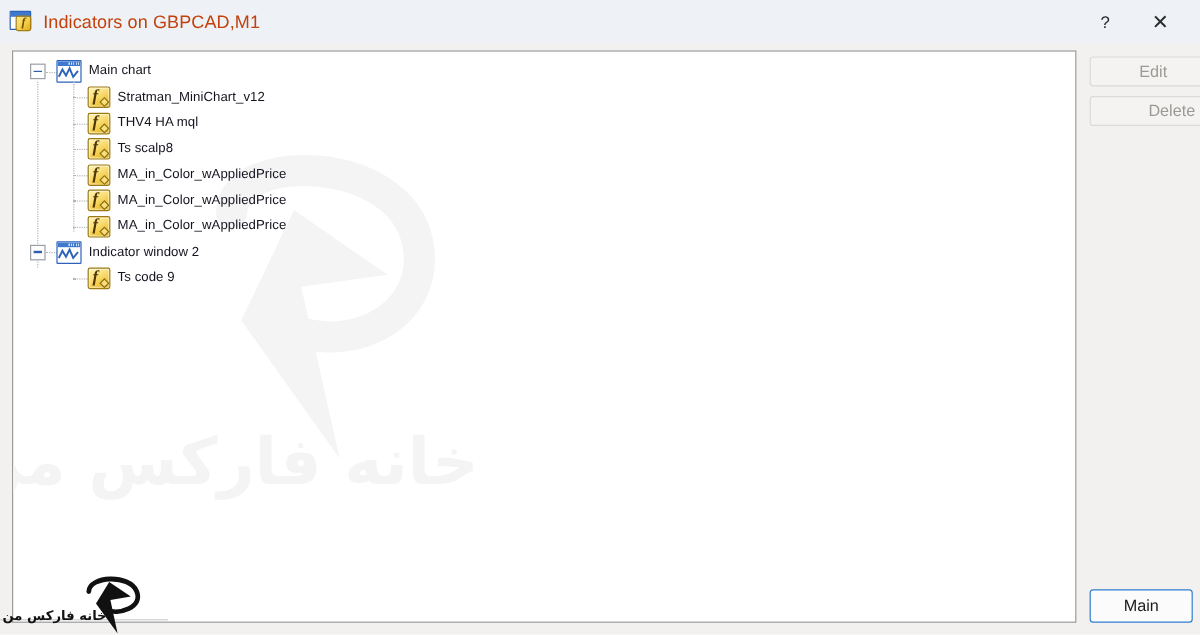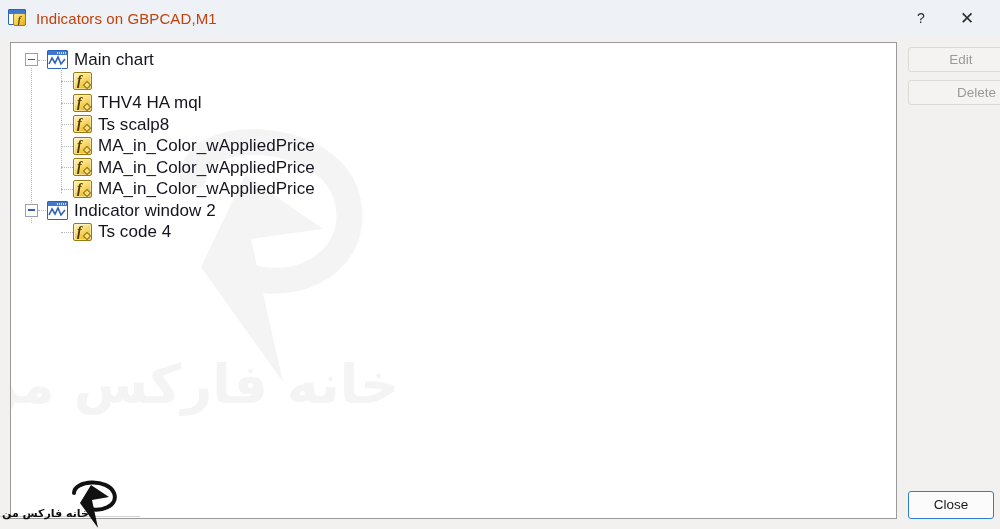--- a/index.html
+++ b/index.html
@@ -143,21 +143,21 @@
   
   .tree-root { position: relative; }
   .row {
     position: relative;
     height: 21.5px;
     display: flex;
     align-items: center;
     white-space: nowrap;
   }
   .row-label {
-    font-size: 17px;
+    font-size: 11px;
     color: #1b1b29;
     line-height: 1;
     letter-spacing: .05px;
   }
   .group > .row .row-label { color: #14141f; }
 
   
   .expander {
     position: absolute;
     left: 14px;
@@ -366,20 +366,21 @@
             </div>
 
             <div class="child-guide-v" style="top:19px;height:125px;"></div>
 
             <div class="row leaf">
               <div class="child-guide-h" style="top:10.5px;"></div>
               <div class="icon-fx">
                   <span class="fx">f</span>
                   <span class="dot"></span>
                 </div>
+              <span class="row-label">Stratman_MiniChart_v12</span>
             </div>
 
             <div class="row leaf">
               <div class="child-guide-h" style="top:10.5px;"></div>
               <div class="icon-fx">
                   <span class="fx">f</span>
                   <span class="dot"></span>
                 </div>
               <span class="row-label">THV4 HA  mql</span>
             </div>
@@ -435,32 +436,32 @@
             </div>
 
             <div class="child-guide-v" style="top:19px;height:3px;"></div>
 
             <div class="row leaf">
               <div class="child-guide-h" style="top:10.5px;"></div>
               <div class="icon-fx">
                   <span class="fx">f</span>
                   <span class="dot"></span>
                 </div>
-              <span class="row-label">Ts code 4</span>
+              <span class="row-label">Ts code 9</span>
             </div>
           </div>
 
         </div>
       </div>
     </div>
 
     <div class="side-col">
       <div class="btn disabled" id="edit-btn">Edit</div>
       <div class="btn disabled" id="delete-btn">Delete</div>
-      <div class="btn primary">Close</div>
+      <div class="btn primary">Main</div>
     </div>
 
   </div>
 </div>
 
 <div class="brand">
   <div class="rule"></div>
   <div class="brand-text">خانه فارکس من</div>
   <svg width="62" height="52" viewBox="0 0 62 52">
     <path d="M12 16 C 12 3, 46 1, 52 16 C 57 29, 38 36, 25 31" fill="none" stroke="#111" stroke-width="4" stroke-linecap="round"></path>

